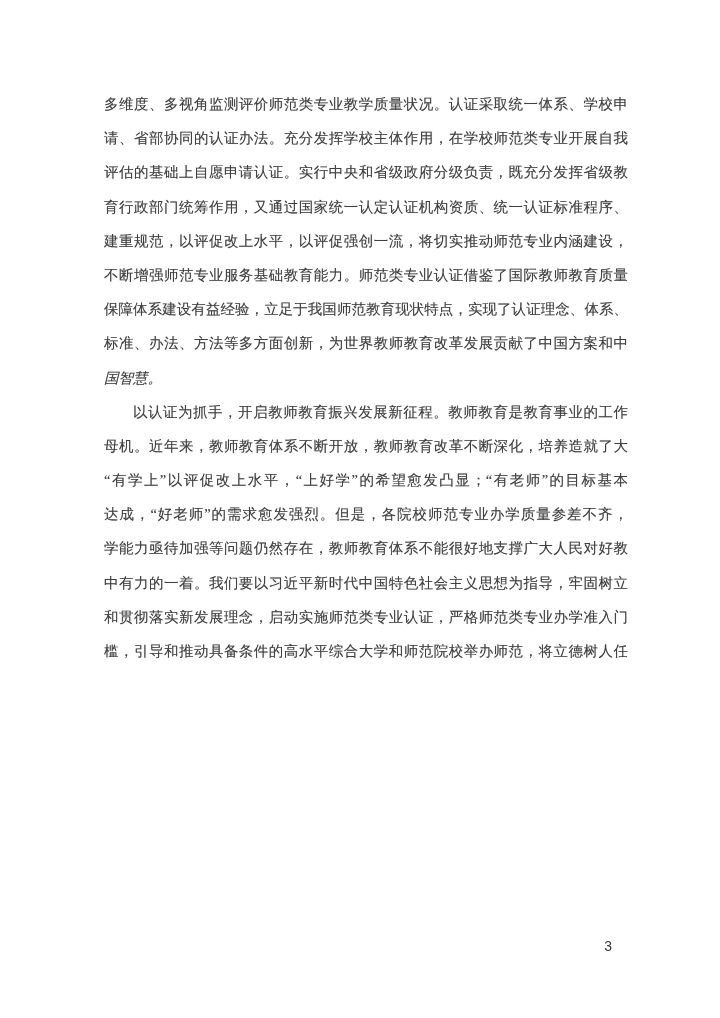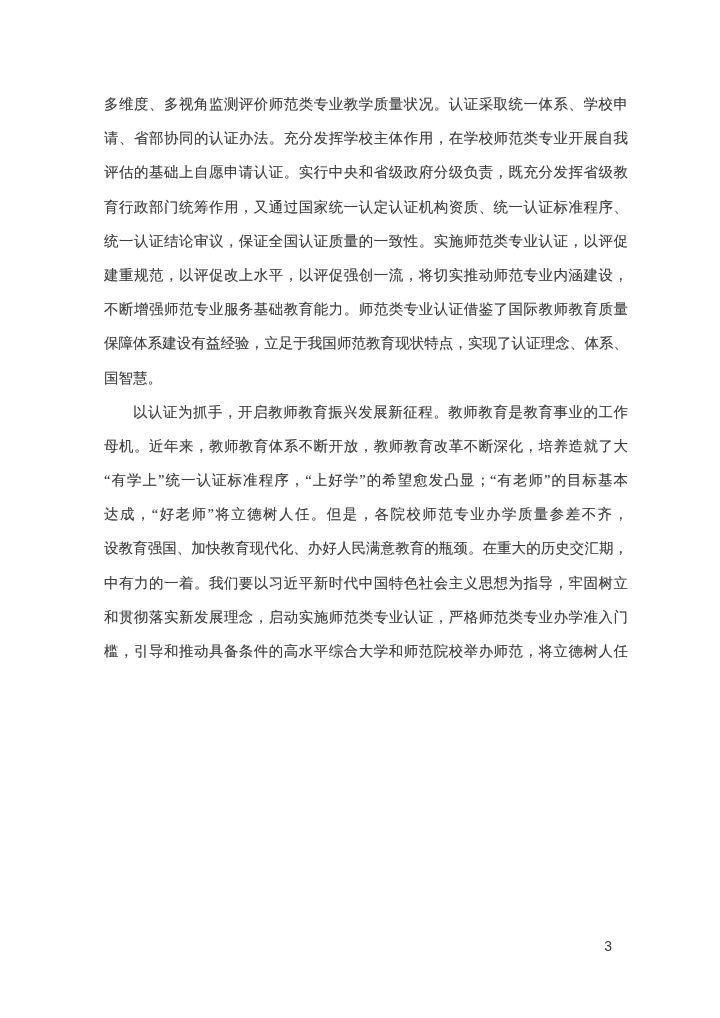--- a/index.html
+++ b/index.html
@@ -26,20 +26,21 @@
     font-size: 14.5px;
     height: 34.2px;
     line-height: 34.2px;
     text-align: justify;
     text-align-last: justify;
     overflow: hidden;
     text-shadow: 0 0 0.7px rgba(70, 70, 70, 0.45);
   }
   .line.para-end {
     text-align-last: left;
+    font-style: italic;
   }
   .line.indent {
     text-indent: 29px;
   }
   .page-number {
     position: absolute;
     left: 104px;
     top: 938px;
     width: 508px;
     text-align: right;
@@ -51,29 +52,29 @@
 </head>
 <body>
 
 <div class="page">
   <div class="textblock">
 
     <div class="line">多维度、多视角监测评价师范类专业教学质量状况。认证采取统一体系、学校申</div>
     <div class="line">请、省部协同的认证办法。充分发挥学校主体作用，在学校师范类专业开展自我</div>
     <div class="line">评估的基础上自愿申请认证。实行中央和省级政府分级负责，既充分发挥省级教</div>
     <div class="line">育行政部门统筹作用，又通过国家统一认定认证机构资质、统一认证标准程序、</div>
-    <div class="line">统一认证结论审议，保证全国认证质量的一致性。实施师范类专业认证，以评促</div>
     <div class="line">建重规范，以评促改上水平，以评促强创一流，将切实推动师范专业内涵建设，</div>
     <div class="line">不断增强师范专业服务基础教育能力。师范类专业认证借鉴了国际教师教育质量</div>
     <div class="line">保障体系建设有益经验，立足于我国师范教育现状特点，实现了认证理念、体系、</div>
+    <div class="line">标准、办法、方法等多方面创新，为世界教师教育改革发展贡献了中国方案和中</div>
     <div class="line para-end">国智慧。</div>
 
     <div class="line indent">以认证为抓手，开启教师教育振兴发展新征程。教师教育是教育事业的工作</div>
     <div class="line">母机。近年来，教师教育体系不断开放，教师教育改革不断深化，培养造就了大</div>
-    <div class="line">“有学上”统一认证标准程序，“上好学”的希望愈发凸显；“有老师”的目标基本</div>
-    <div class="line">达成，“好老师”将立德树人任。但是，各院校师范专业办学质量参差不齐，</div>
-    <div class="line">设教育强国、加快教育现代化、办好人民满意教育的瓶颈。在重大的历史交汇期，</div>
+    <div class="line">“有学上”以评促改上水平，“上好学”的希望愈发凸显；“有老师”的目标基本</div>
+    <div class="line">达成，“好老师”的需求愈发强烈。但是，各院校师范专业办学质量参差不齐，</div>
+    <div class="line">学能力亟待加强等问题仍然存在，教师教育体系不能很好地支撑广大人民对好教</div>
     <div class="line">中有力的一着。我们要以习近平新时代中国特色社会主义思想为指导，牢固树立</div>
     <div class="line">和贯彻落实新发展理念，启动实施师范类专业认证，严格师范类专业办学准入门</div>
     <div class="line">槛，引导和推动具备条件的高水平综合大学和师范院校举办师范，将立德树人任</div>
   </div>
   <div class="page-number">3</div>
 </div>
 
 </body></html>

